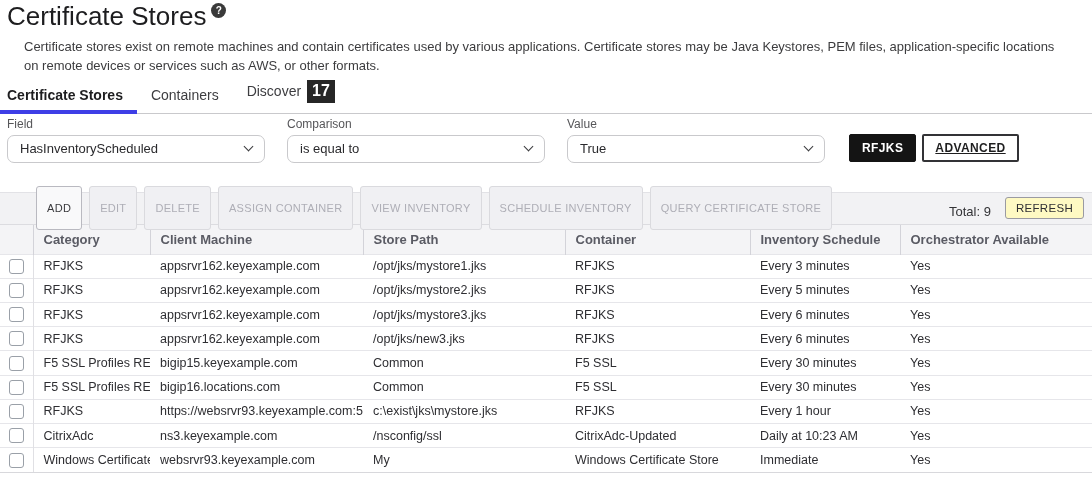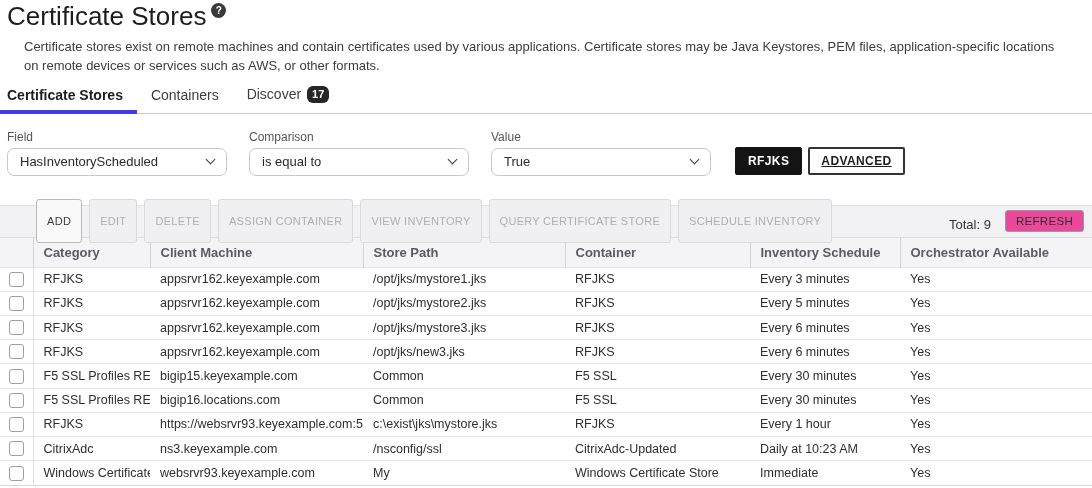--- a/index.html
+++ b/index.html
@@ -33,30 +33,30 @@
   
   .tabs{display:flex;align-items:flex-end;border-bottom:1px solid #c9c9cc;height:28px;}
   .tab{
     display:flex;align-items:center;gap:6px;
     padding:4px 14px 7px;font-size:14px;color:#3d3d40;cursor:pointer;
     border-bottom:4px solid transparent;margin-bottom:-1px;
   }
   .tab:first-child{padding-left:7px;}
   .tab.active{font-weight:bold;color:#1d1d1f;border-bottom-color:var(--accent);}
   .badge{
-    background:var(--badge-bg);color:#fff;font-size:11px;font-weight:bold;
-    border-radius:6px;padding:1px 5px;line-height:1.3;
-  }
-
-  
-  .filters{display:flex;align-items:flex-end;margin-top:16px;}
+    background:var(--badge-bg);color:#fff;font-size:16px;font-weight:bold;
+    border-radius:0;padding:1px 5px;line-height:1.3;
+  }
+
+  
+  .filters{display:flex;align-items:flex-end;margin-top:3px;}
   .fgroup{margin-right:22px;}
   .flabel{font-size:12px;color:#565659;margin-bottom:4px;}
   .select{
-    width:220px;height:28px;border:1px solid #c9c9cc;border-radius:7px;
+    width:258px;height:28px;border:1px solid #c9c9cc;border-radius:7px;
     display:flex;align-items:center;justify-content:space-between;
     padding:0 12px;font-size:13px;color:#2a2a2d;background:#fff;cursor:pointer;
   }
   .chev{
     width:7px;height:7px;border-right:1.6px solid #3a3a3d;border-bottom:1.6px solid #3a3a3d;
     transform:rotate(45deg);margin-top:-4px;flex:0 0 auto;
   }
   .btn-search{
     background:var(--dark-btn);color:#fff;border:1px solid var(--dark-btn);
     font-size:12px;font-weight:bold;letter-spacing:.4px;
@@ -81,21 +81,21 @@
     font-family:"Liberation Sans", sans-serif;
     font-size:11px;color:#3a3a3d;background:#f9f9fa;
     border:1px solid #b9b9c0;border-radius:3px;
     padding:15px 10px;margin-right:7px;cursor:pointer;letter-spacing:.3px;
   }
   .tbtn.disabled{color:#aeaeb6;border-color:#dadade;background:#f0f0f3;cursor:default;}
   .toolbar-right{margin-left:auto;display:flex;align-items:flex-end;}
   .total{font-size:13px;color:#333336;margin-right:14px;}
   .btn-refresh{
     font-family:"Liberation Sans", sans-serif;
-    font-size:11.5px;color:#2e2e33;background:#ec4899;
+    font-size:11.5px;color:#2e2e33;background:#fef9c3;
     border:1px solid #9a9aa2;border-radius:3px;padding:4px 10px;cursor:pointer;letter-spacing:.3px;
   }
 
   table{width:100%;border-collapse:collapse;table-layout:fixed;}
   col.c-check{width:33px;}
   col.c-cat{width:117px;}
   col.c-client{width:213px;}
   col.c-path{width:202px;}
   col.c-cont{width:185px;}
   col.c-sched{width:150px;}
@@ -169,22 +169,22 @@
   </div>
 
   <div class="grid">
     <div class="toolbar">
       <div id="toolbar-buttons" style="display:flex;align-items:center;">
           <button class="tbtn">ADD</button>
           <button class="tbtn disabled" disabled="">EDIT</button>
           <button class="tbtn disabled" disabled="">DELETE</button>
           <button class="tbtn disabled" disabled="">ASSIGN CONTAINER</button>
           <button class="tbtn disabled" disabled="">VIEW INVENTORY</button>
+          <button class="tbtn disabled" disabled="">SCHEDULE INVENTORY</button>
           <button class="tbtn disabled" disabled="">QUERY CERTIFICATE STORE</button>
-          <button class="tbtn disabled" disabled="">SCHEDULE INVENTORY</button>
         </div>
       <div class="toolbar-right">
         <span class="total">Total: 9</span>
         <button class="btn-refresh">REFRESH</button>
       </div>
     </div>
     <table>
       <colgroup>
         <col class="c-check">
           <col class="c-cat">

